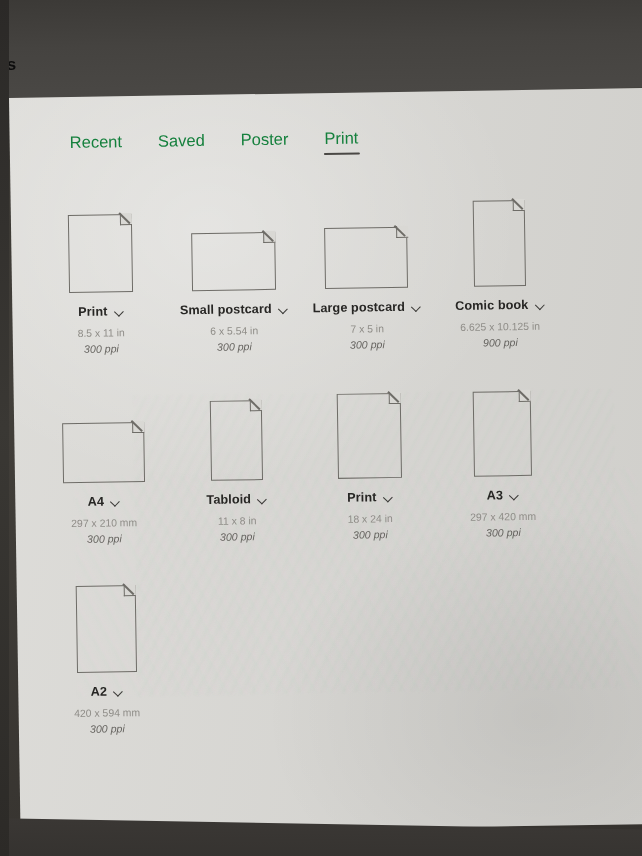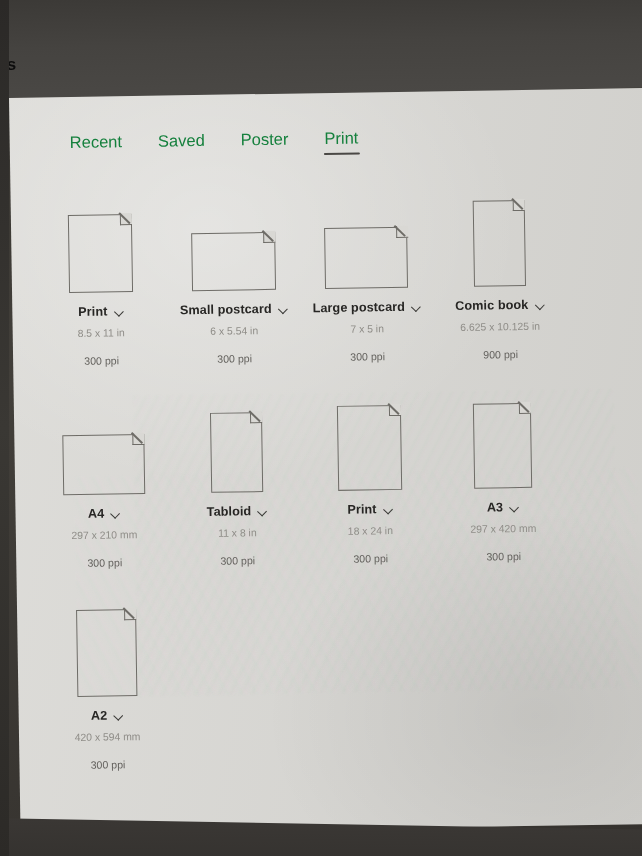--- a/index.html
+++ b/index.html
@@ -240,22 +240,23 @@
     transform: rotate(45deg);
   }
   .dims {
     margin-top: 9px;
     font-size: 10.4px;
     color: #8f8d88;
     text-align: center;
     white-space: nowrap;
   }
   .ppi {
-    margin-top: 16px;
+    margin-top: 4px;
     font-size: 10.6px;
+    font-style: italic;
     color: #64625e;
     text-align: center;
     white-space: nowrap;
   }
 </style>
 </head>
 <body>
 
 <div id="photo">
 

